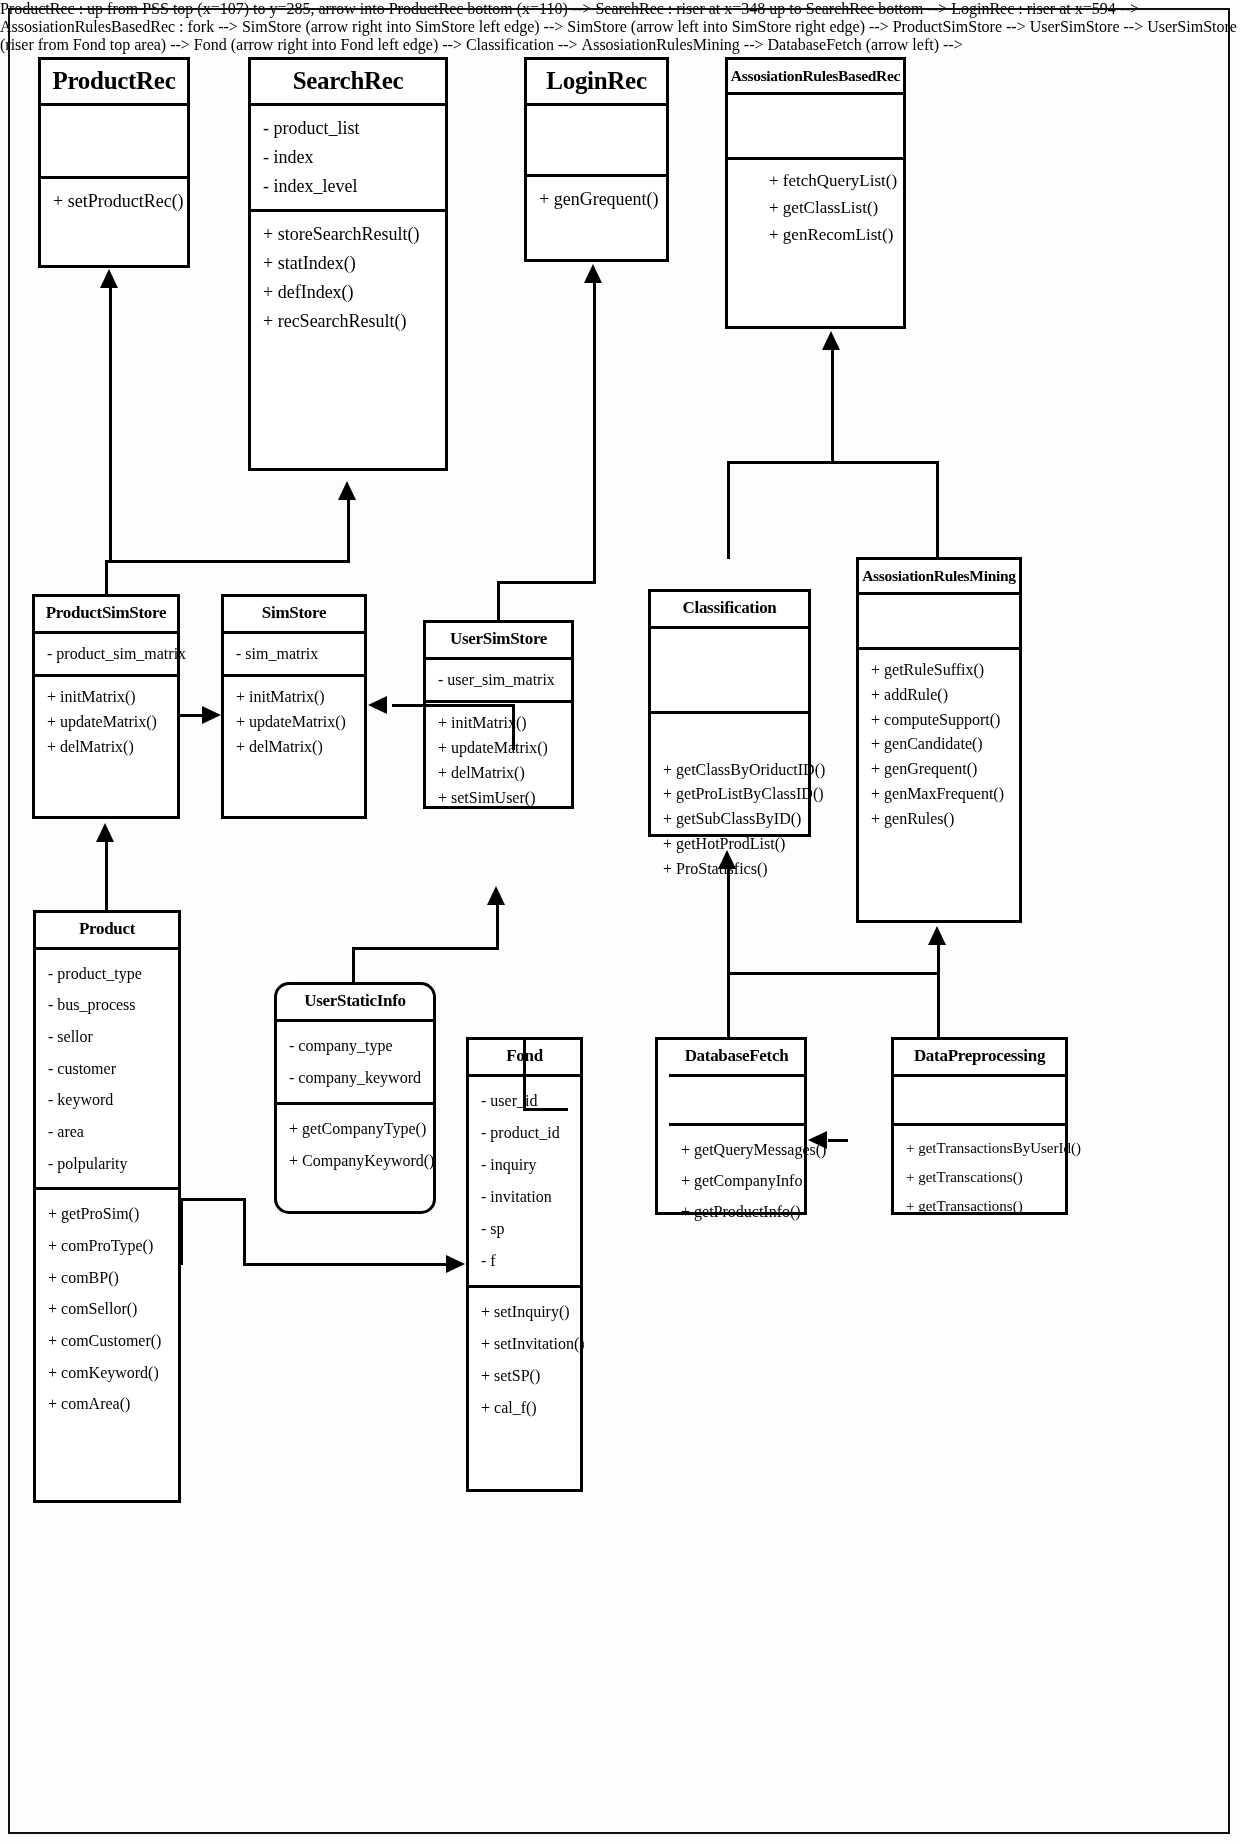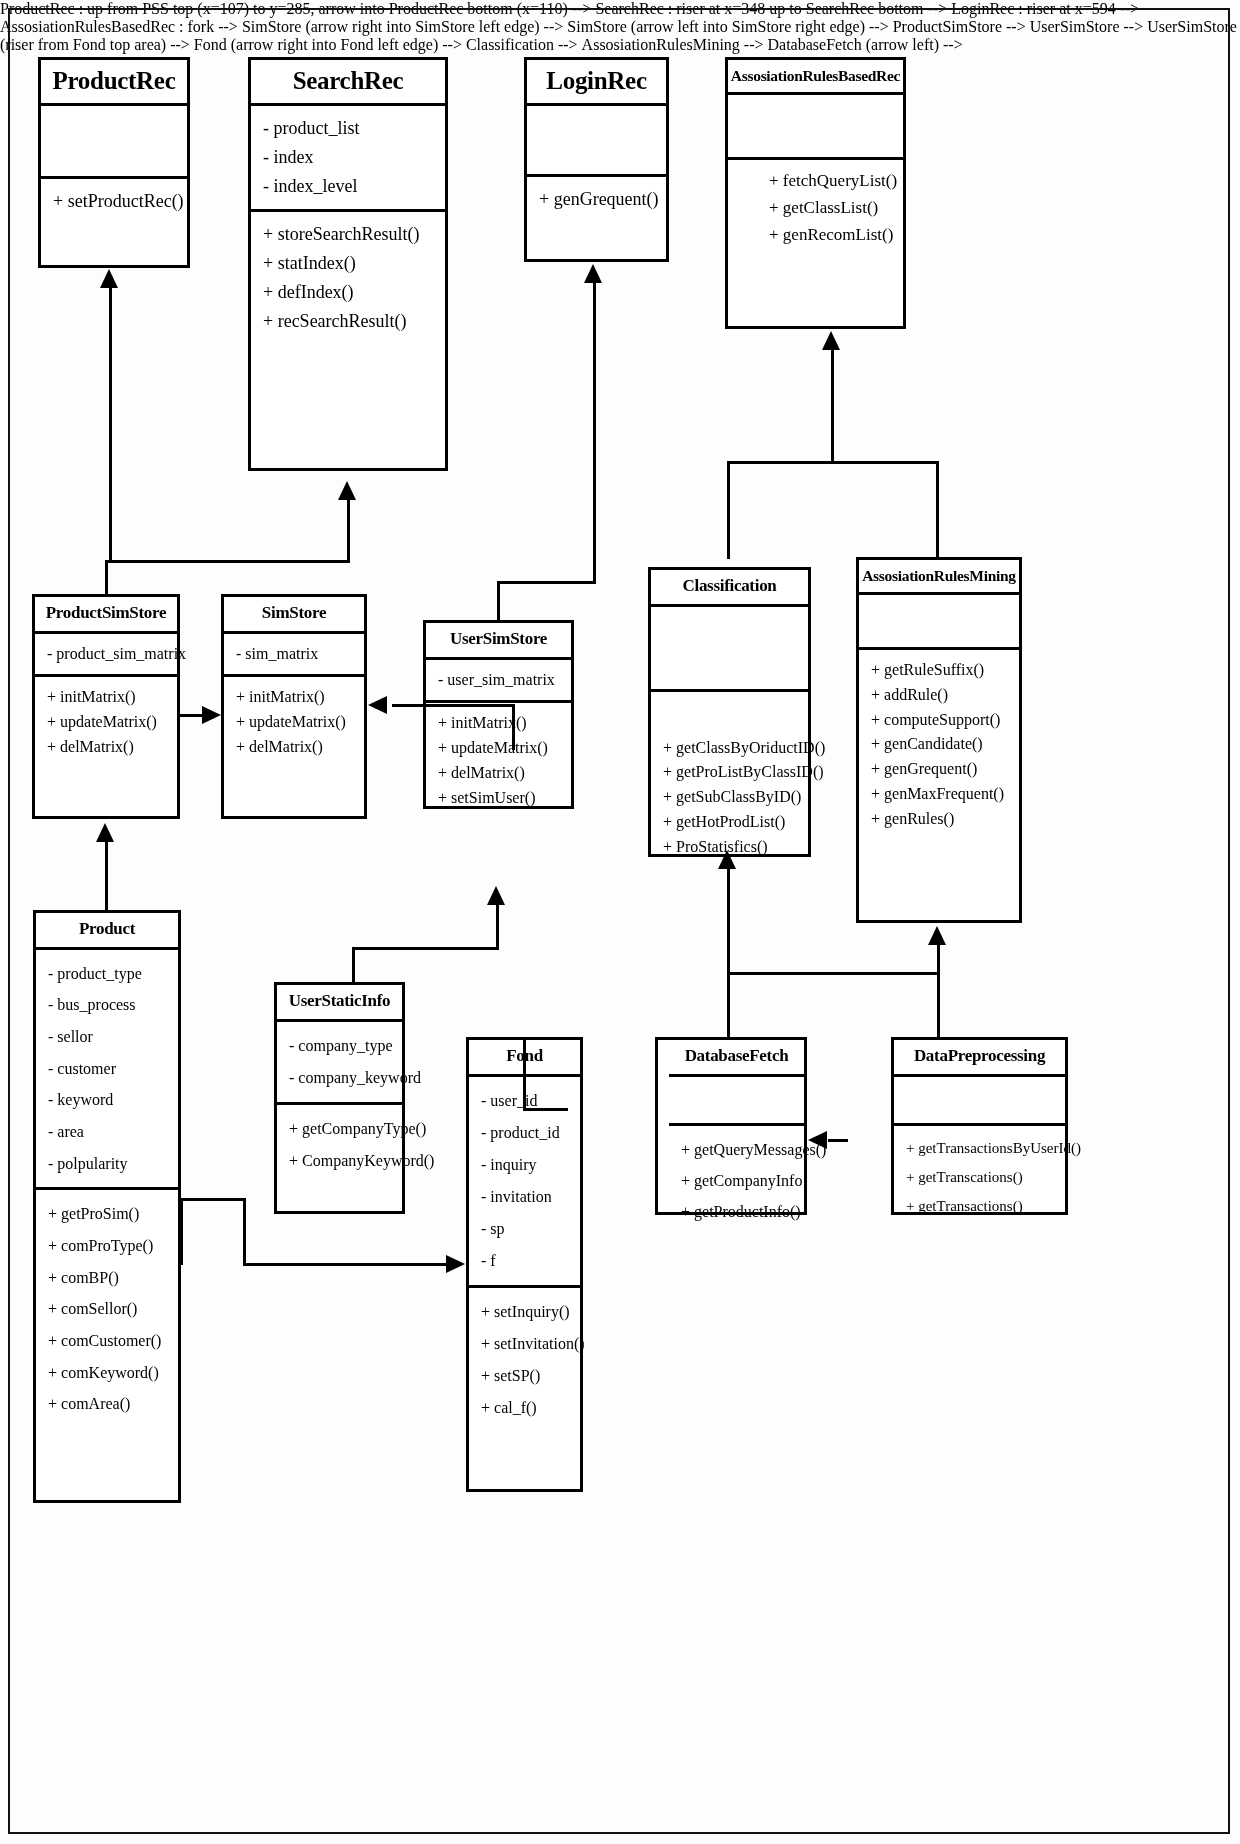--- a/index.html
+++ b/index.html
@@ -164,21 +164,21 @@
     </div>
     <div class="ops xtight">
       <div class="row">+ initMatrix()</div>
       <div class="row">+ updateMatrix()</div>
       <div class="row">+ delMatrix()</div>
       <div class="row">+ setSimUser()</div>
     </div>
   </div>
 
   
-  <div class="cls" style="left:648px; top:567px; width:163px; height:290px;gap:36px;">
+  <div class="cls" style="left:648px; top:589px; width:163px; height:248px;gap:36px;">
     <div class="name small">Classification</div>
     <div class="attrs empty" style="height:52px;"></div>
     <div class="ops xtight">
       <div class="row">+ getClassByOriductID()</div>
       <div class="row">+ getProListByClassID()</div>
       <div class="row">+ getSubClassByID()</div>
       <div class="row">+ getHotProdList()</div>
       <div class="row">+ ProStatisfics()</div>
     </div>
   </div>
@@ -215,21 +215,21 @@
       <div class="row">+ comProType()</div>
       <div class="row">+ comBP()</div>
       <div class="row">+ comSellor()</div>
       <div class="row">+ comCustomer()</div>
       <div class="row">+ comKeyword()</div>
       <div class="row">+ comArea()</div>
     </div>
   </div>
 
   
-  <div class="cls" style="left:274px; top:982px; width:131px; height:232px;">
+  <div class="cls" style="left:274px; top:982px; width:162px; height:232px;border-radius:15px;">
     <div class="name small">UserStaticInfo</div>
     <div class="attrs xtight" style="line-height:2.0;">
       <div class="row">- company_type</div>
       <div class="row">- company_keyword</div>
     </div>
     <div class="ops xtight" style="line-height:2.0;">
       <div class="row">+ getCompanyType()</div>
       <div class="row">+ CompanyKeyword()</div>
     </div>
   </div>

